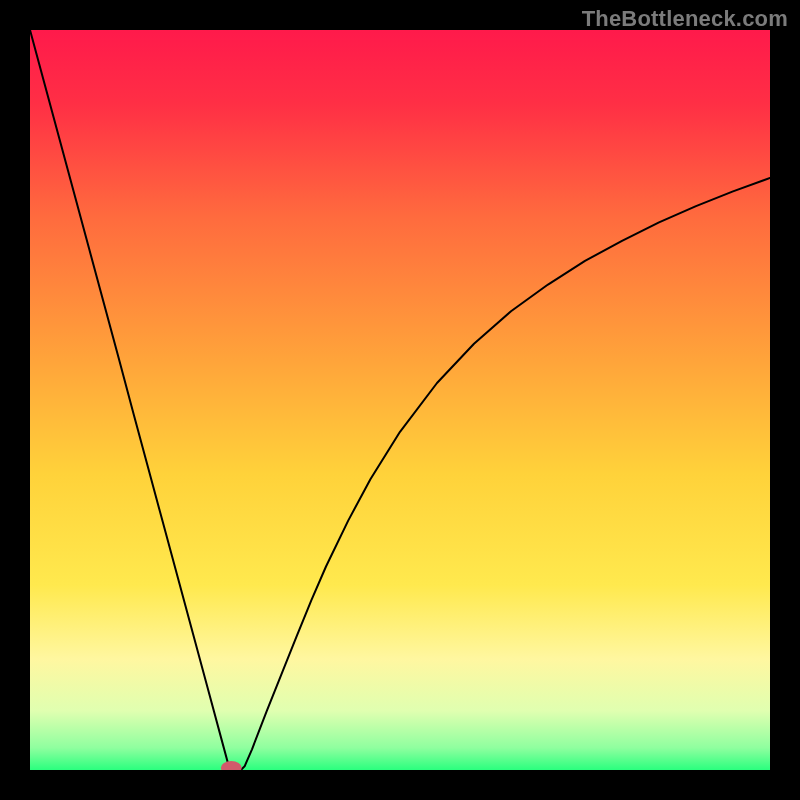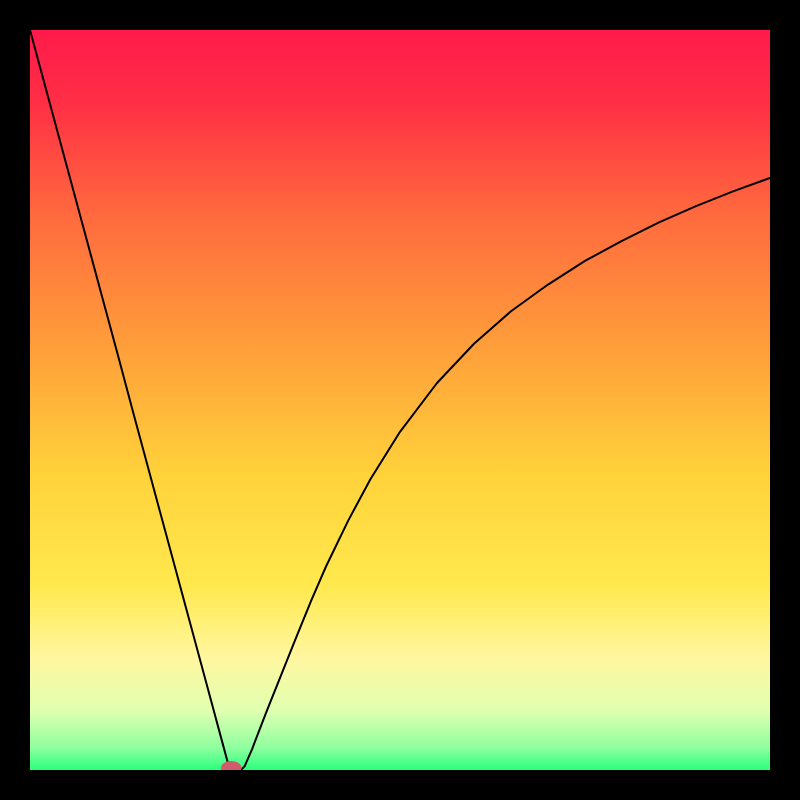--- a/index.html
+++ b/index.html
@@ -32,20 +32,21 @@
     font-weight: 600;
     color: #7b7b7b;
     font-family: Arial, Helvetica, sans-serif;
     letter-spacing: 0.2px;
   }
 </style>
 </head>
 <body>
 
 <div class="outer">
+  <div class="watermark">TheBottleneck.com</div>
   <svg class="plot" viewBox="0 0 740 740" preserveAspectRatio="none">
     <defs>
       <linearGradient id="bg-grad" x1="0" y1="0" x2="0" y2="1">
           <stop offset="0.00%" stop-color="#ff1a4b"></stop>
           <stop offset="10.00%" stop-color="#ff2f45"></stop>
           <stop offset="25.00%" stop-color="#ff6a3e"></stop>
           <stop offset="45.00%" stop-color="#ffa53a"></stop>
           <stop offset="60.00%" stop-color="#ffd23a"></stop>
           <stop offset="75.00%" stop-color="#ffe94e"></stop>
           <stop offset="85.00%" stop-color="#fff7a0"></stop>

